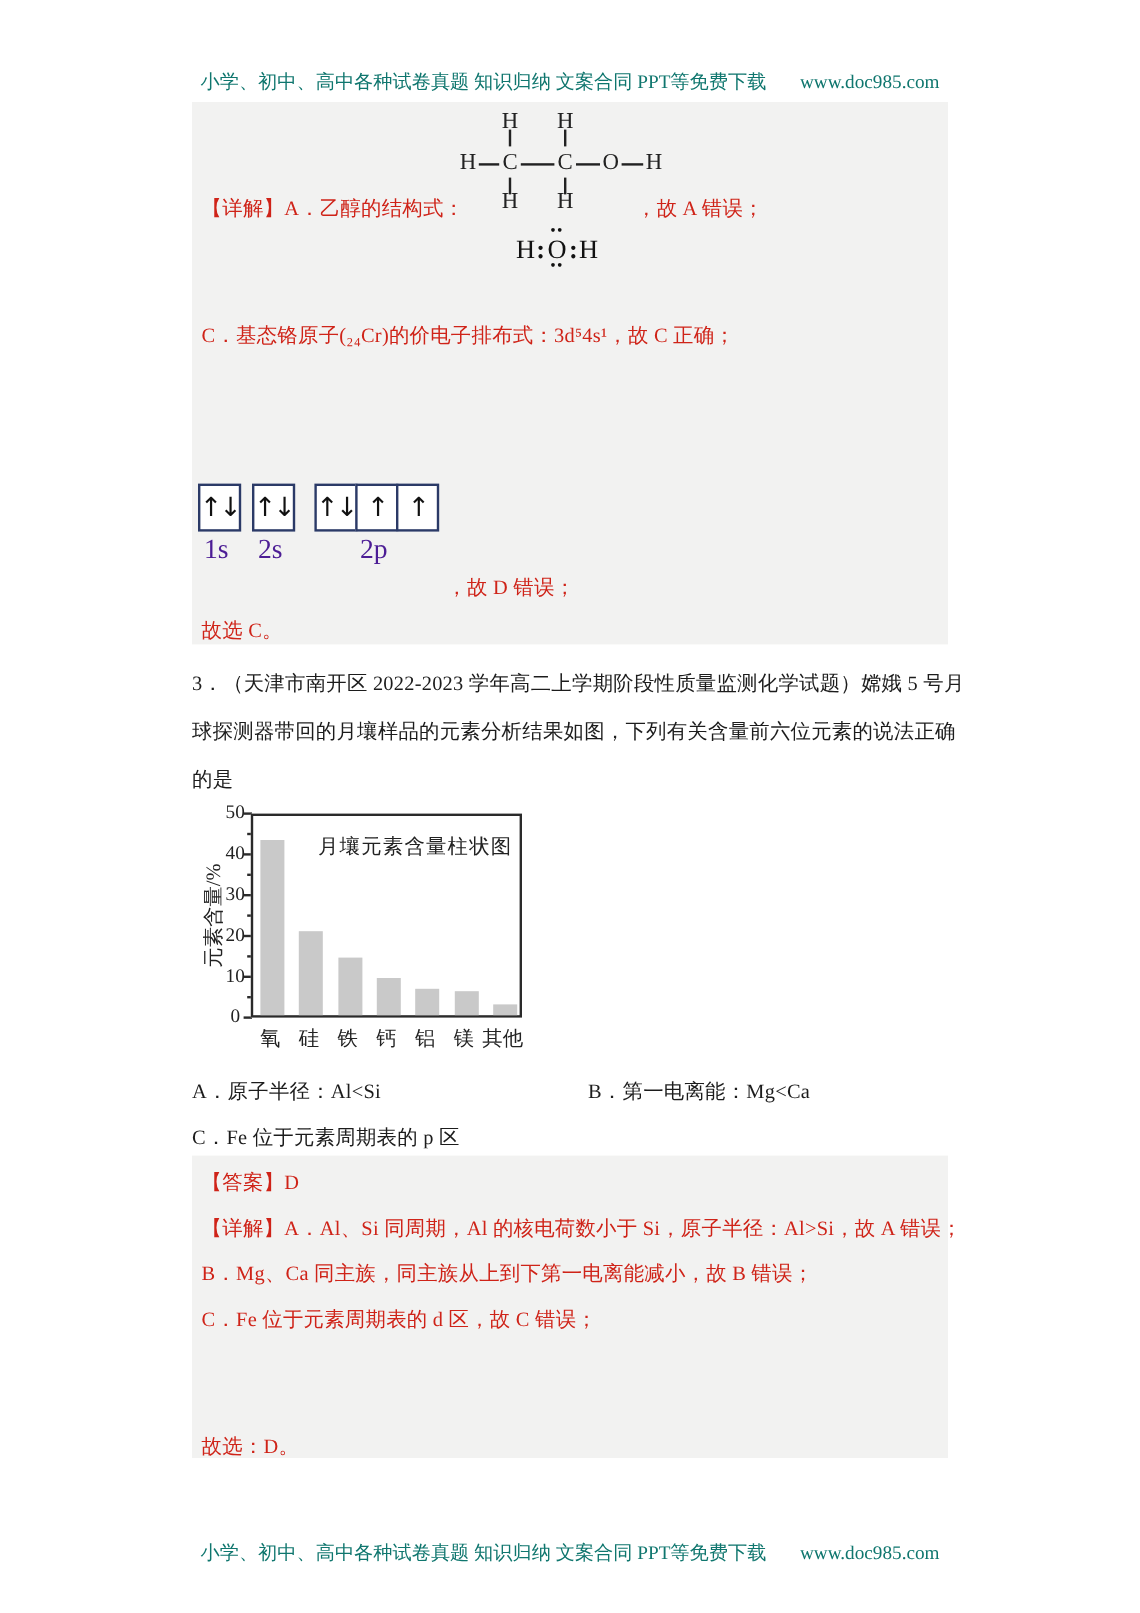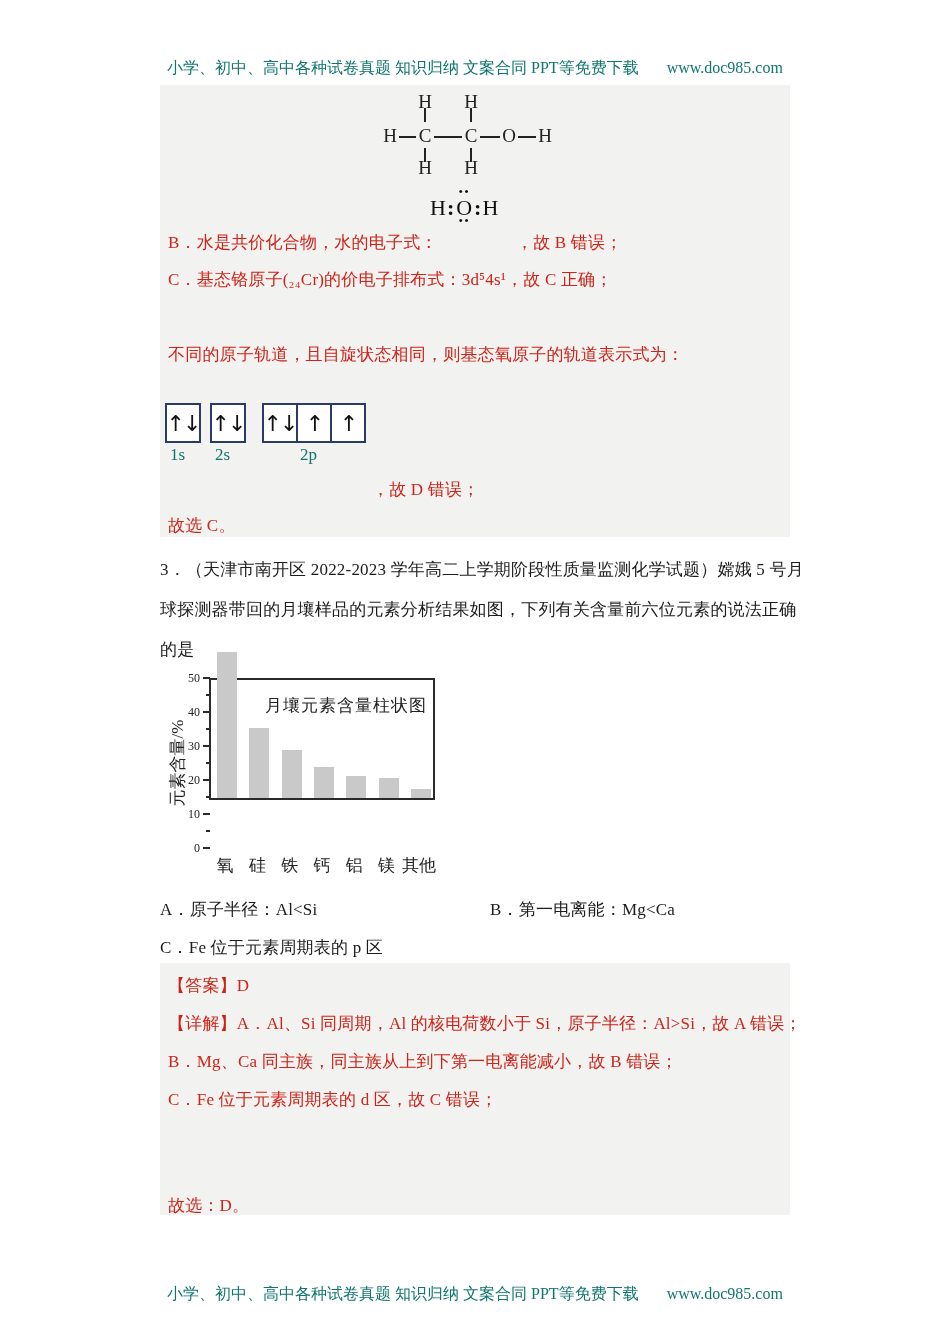--- a/index.html
+++ b/index.html
@@ -29,30 +29,30 @@
   .water .lone.top{top:-7px}
   .water .lone.bot{bottom:-4px}
 
   
   .orb-row{position:absolute;top:318px;left:5px;height:40px}
   .obox{position:absolute;top:0;display:flex}
   .ocell{width:36px;height:40px;border:2px solid #2b3a67;background:#fff;
          display:flex;align-items:center;justify-content:center;
          font-family:"DejaVu Sans",sans-serif;font-size:22px;color:#111;letter-spacing:-2px}
   .ocell + .ocell{margin-left:-2px}
-  .orb-label{position:absolute;top:360px;font-size:17px;color:#0f766e}
+  .orb-label{position:absolute;top:360px;font-size:23px;color:#4c1d95}
 
   
   .chart{position:absolute;left:160px;top:666px;width:310px;height:218px;color:#222}
-  .plot{position:absolute;left:49px;top:12px;width:226px;height:122px;border:2px solid #2a2a2a;background:#fff}
+  .plot{position:absolute;left:49px;top:12px;width:226px;height:170px;border:2px solid #2a2a2a;background:#fff}
   .bar{position:absolute;bottom:0;width:20px;background:#c9c9c9}
   .chart-title{position:absolute;top:14px;right:6px;font-size:17px;letter-spacing:1px;white-space:nowrap}
   .ytick{position:absolute;width:7px;height:2px;background:#2a2a2a}
   .ytick.minor{width:4px;left:46px !important}
-  .ylab{position:absolute;left:8px;width:32px;text-align:right;font-size:12px;line-height:18px}
+  .ylab{position:absolute;left:20px;width:32px;text-align:center;font-size:16px;line-height:18px}
   .yaxis-title{position:absolute;left:-69px;top:87px;width:170px;height:20px;text-align:center;
                font-size:17px;transform:rotate(-90deg);white-space:nowrap}
   .cat{position:absolute;top:188px;width:40px;text-align:center;font-size:17px;white-space:nowrap}
 </style>
 </head>
 <body>
 
 <div class="abs center hdr nowrap" style="top:58px">
   <span>小学、初中、高中各种试卷真题 知识归纳 文案合同 PPT等免费下载</span><span class="url">www.doc985.com</span>
 </div>
@@ -72,32 +72,31 @@
     <div class="hb" style="left:16px;width:17px"></div>
     <div class="hb" style="left:51px;width:28px"></div>
     <div class="hb" style="left:97px;width:20px"></div>
     <div class="hb" style="left:135px;width:18px"></div>
     <div class="vb" style="left:41px;top:17px"></div>
     <div class="vb" style="left:87px;top:17px"></div>
     <div class="vb" style="left:41px;top:57px"></div>
     <div class="vb" style="left:87px;top:57px"></div>
   </div>
 
+  <div class="abs txt red nowrap" style="left:8px;top:76px">
+    <span>【详解】A．乙醇的结构式：</span>
+    <span class="abs" style="left:362px;top:0">，故 A 错误；</span>
+  </div>
 
   <div class="water">
     <span>H</span><span class="pair">:</span><span class="ocore"><span class="lone top">••</span><span>O</span><span class="lone bot">••</span></span><span class="pair">:</span><span>H</span>
   </div>
 
-  <div class="abs txt red nowrap" style="left:8px;top:145px">
-    <span>B．水是共价化合物，水的电子式：</span>
-    <span class="abs" style="left:348px;top:0">，故 B 错误；</span>
-  </div>
 
   <div class="abs txt red nowrap" style="left:8px;top:182px">C．基态铬原子(₂₄Cr)的价电子排布式：3d⁵4s¹，故 C 正确；</div>
-  <div class="abs txt red nowrap" style="left:8px;top:257px">不同的原子轨道，且自旋状态相同，则基态氧原子的轨道表示式为：</div>
 
   <div class="orb-row">
     <div class="obox" style="left:0">
       <div class="ocell">↑↓</div>
     </div>
     <div class="obox" style="left:45px">
       <div class="ocell">↑↓</div>
     </div>
     <div class="obox" style="left:97px">
       <div class="ocell">↑↓</div>

